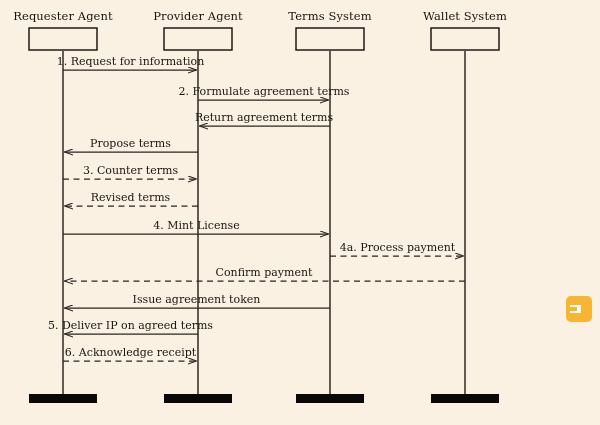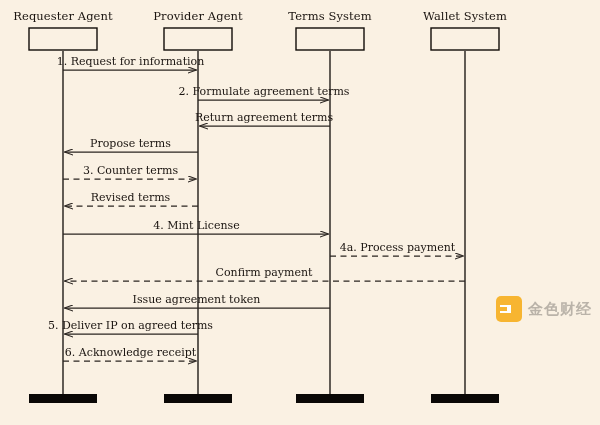--- a/index.html
+++ b/index.html
@@ -198,16 +198,15 @@
     <g id="footbars-group">
         <rect x="29" y="394" width="68" height="9" class="foot-bar"></rect>
         <rect x="164" y="394" width="68" height="9" class="foot-bar"></rect>
         <rect x="296" y="394" width="68" height="9" class="foot-bar"></rect>
         <rect x="431" y="394" width="68" height="9" class="foot-bar"></rect>
       </g>
   </svg>
 
   <div id="watermark">
     <div class="wm-logo"></div>
-    <div class="wm-text">金色财经</div>
   </div>
 
 </div>
 
 </body></html>

